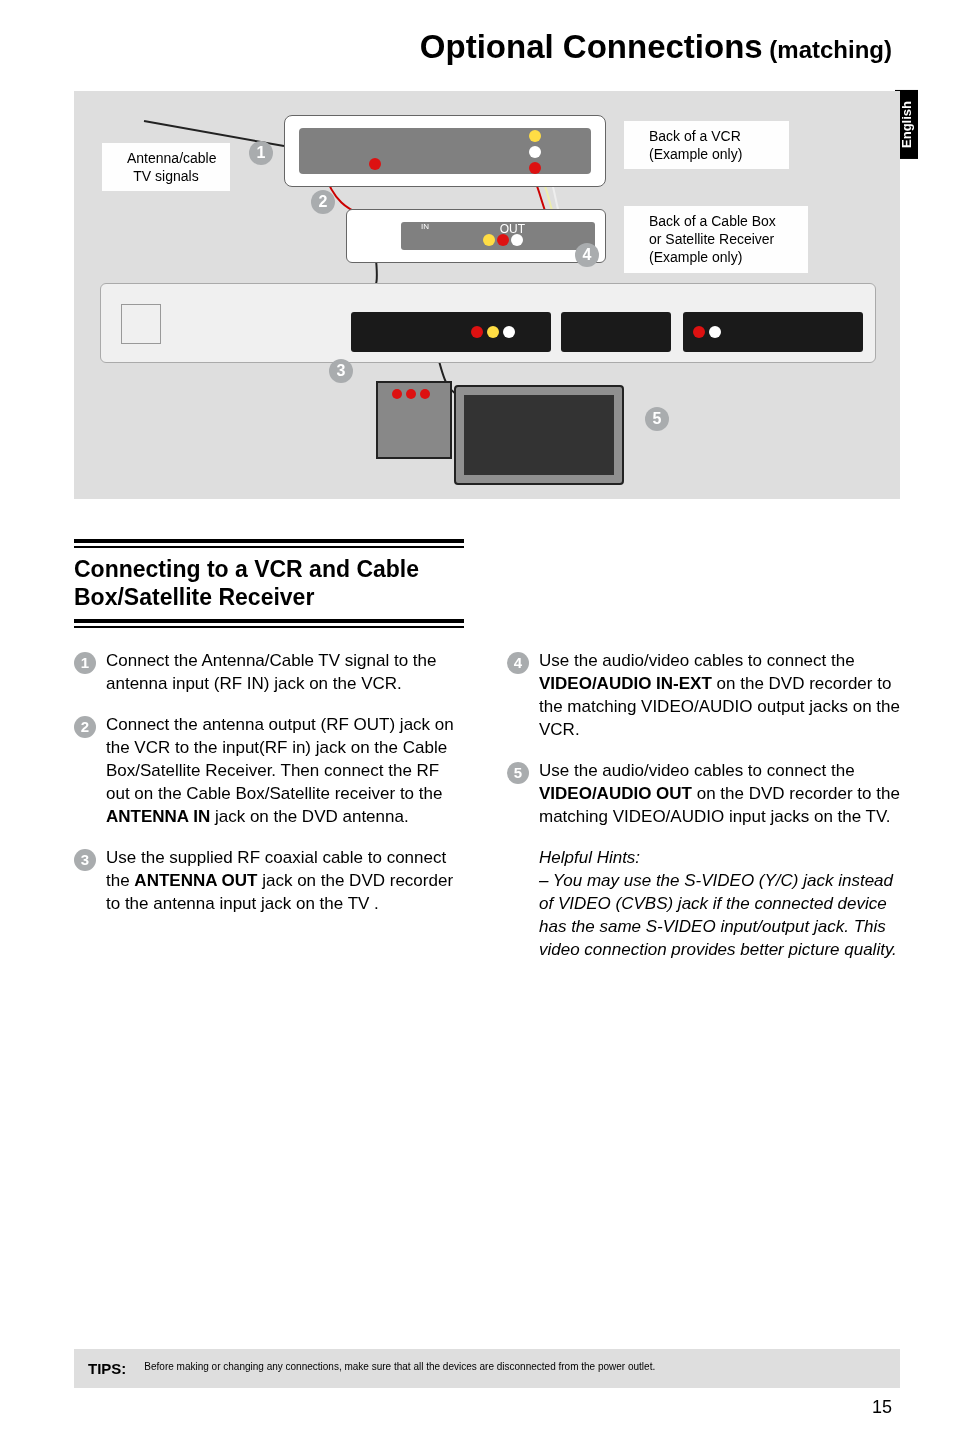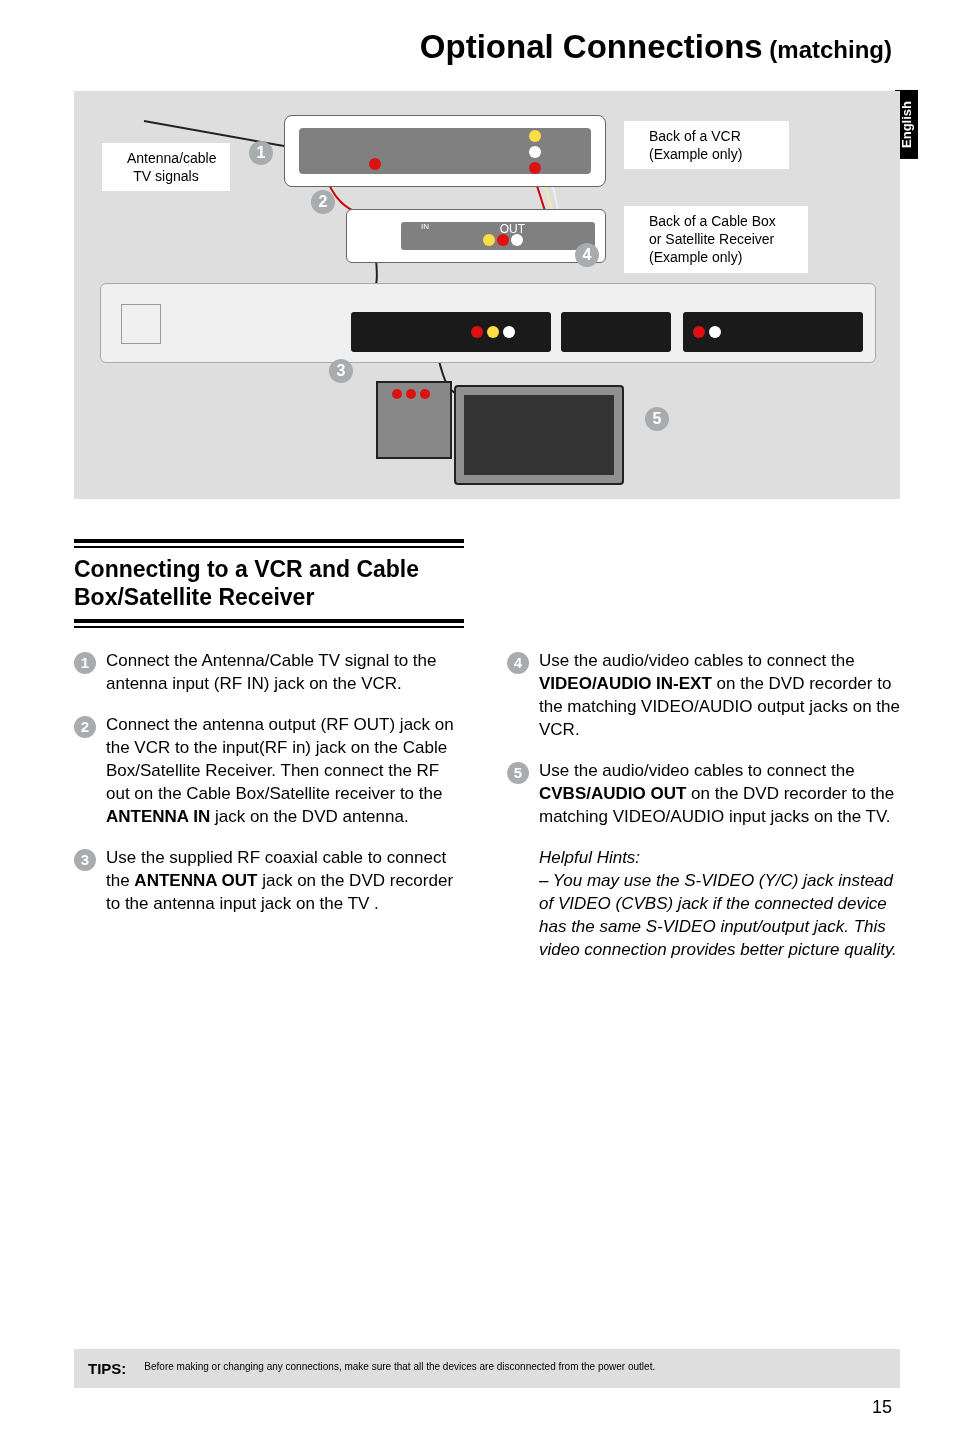--- a/index.html
+++ b/index.html
@@ -283,21 +283,21 @@
   <div class="col">
     <div class="step">
       <div class="step-bullet">4</div>
       <div>
         <span>Use the audio/video cables to connect the </span><span class="bold">VIDEO/AUDIO IN-EXT</span><span> on the DVD recorder to the matching VIDEO/AUDIO output jacks on the VCR.</span>
       </div>
     </div>
     <div class="step">
       <div class="step-bullet">5</div>
       <div>
-        <span>Use the audio/video cables to connect the </span><span class="bold">CVBS/AUDIO OUT</span><span> on the DVD recorder to the matching VIDEO/AUDIO input jacks on the TV.</span>
+        <span>Use the audio/video cables to connect the </span><span class="bold">VIDEO/AUDIO OUT</span><span> on the DVD recorder to the matching VIDEO/AUDIO input jacks on the TV.</span>
       </div>
     </div>
     <div class="hints">
       <div>Helpful Hints:</div>
       <div>– You may use the S-VIDEO (Y/C) jack instead of VIDEO (CVBS) jack if the connected device has the same S-VIDEO input/output jack. This video connection provides better picture quality.</div>
     </div>
   </div>
 </div>
 
 <div class="tips-box">

